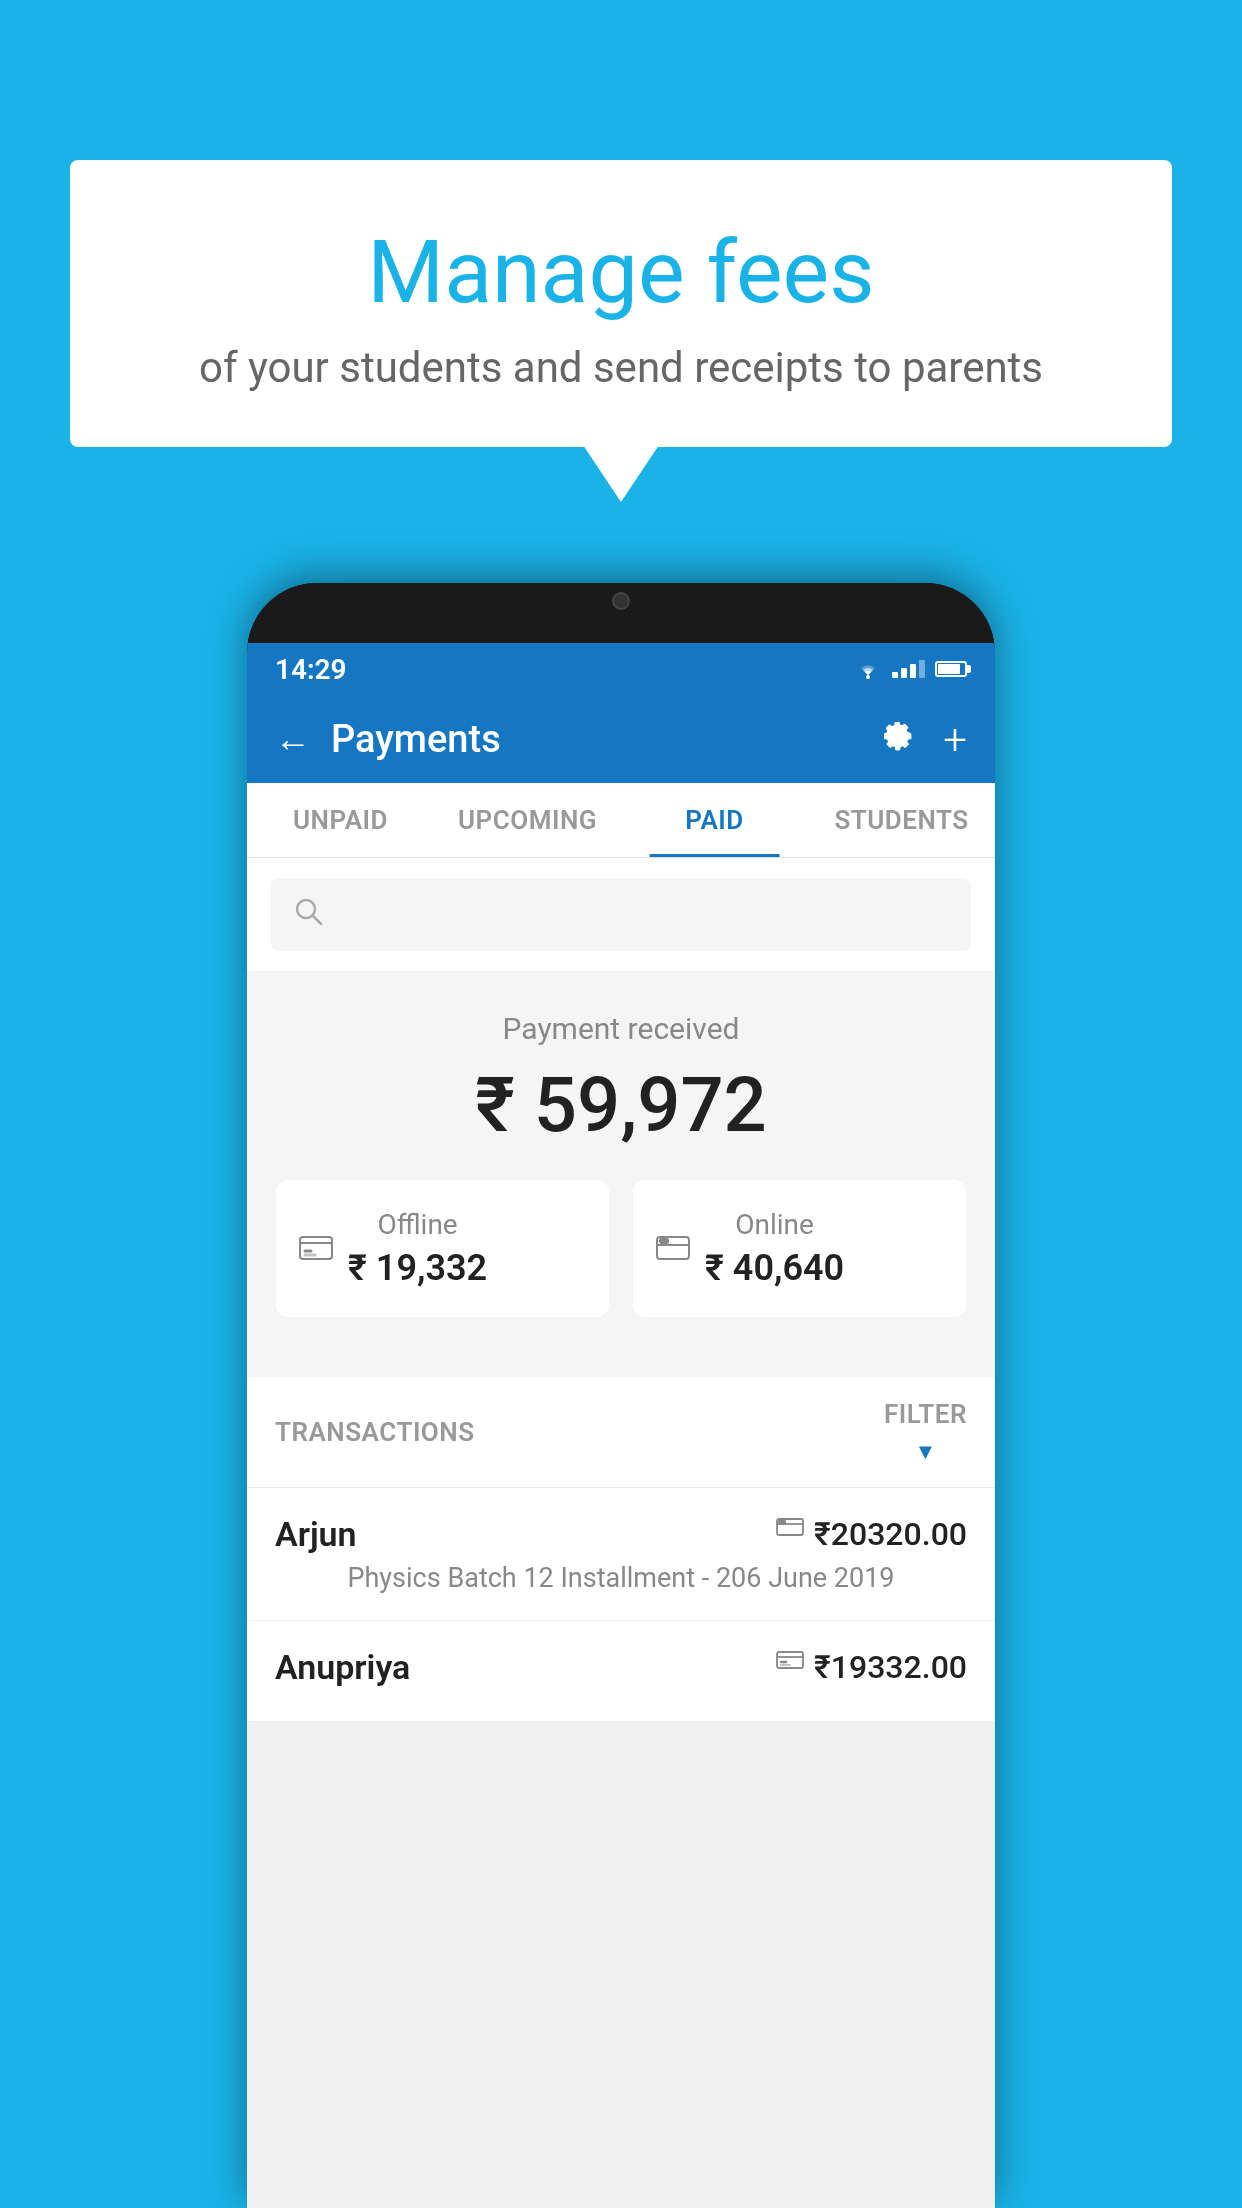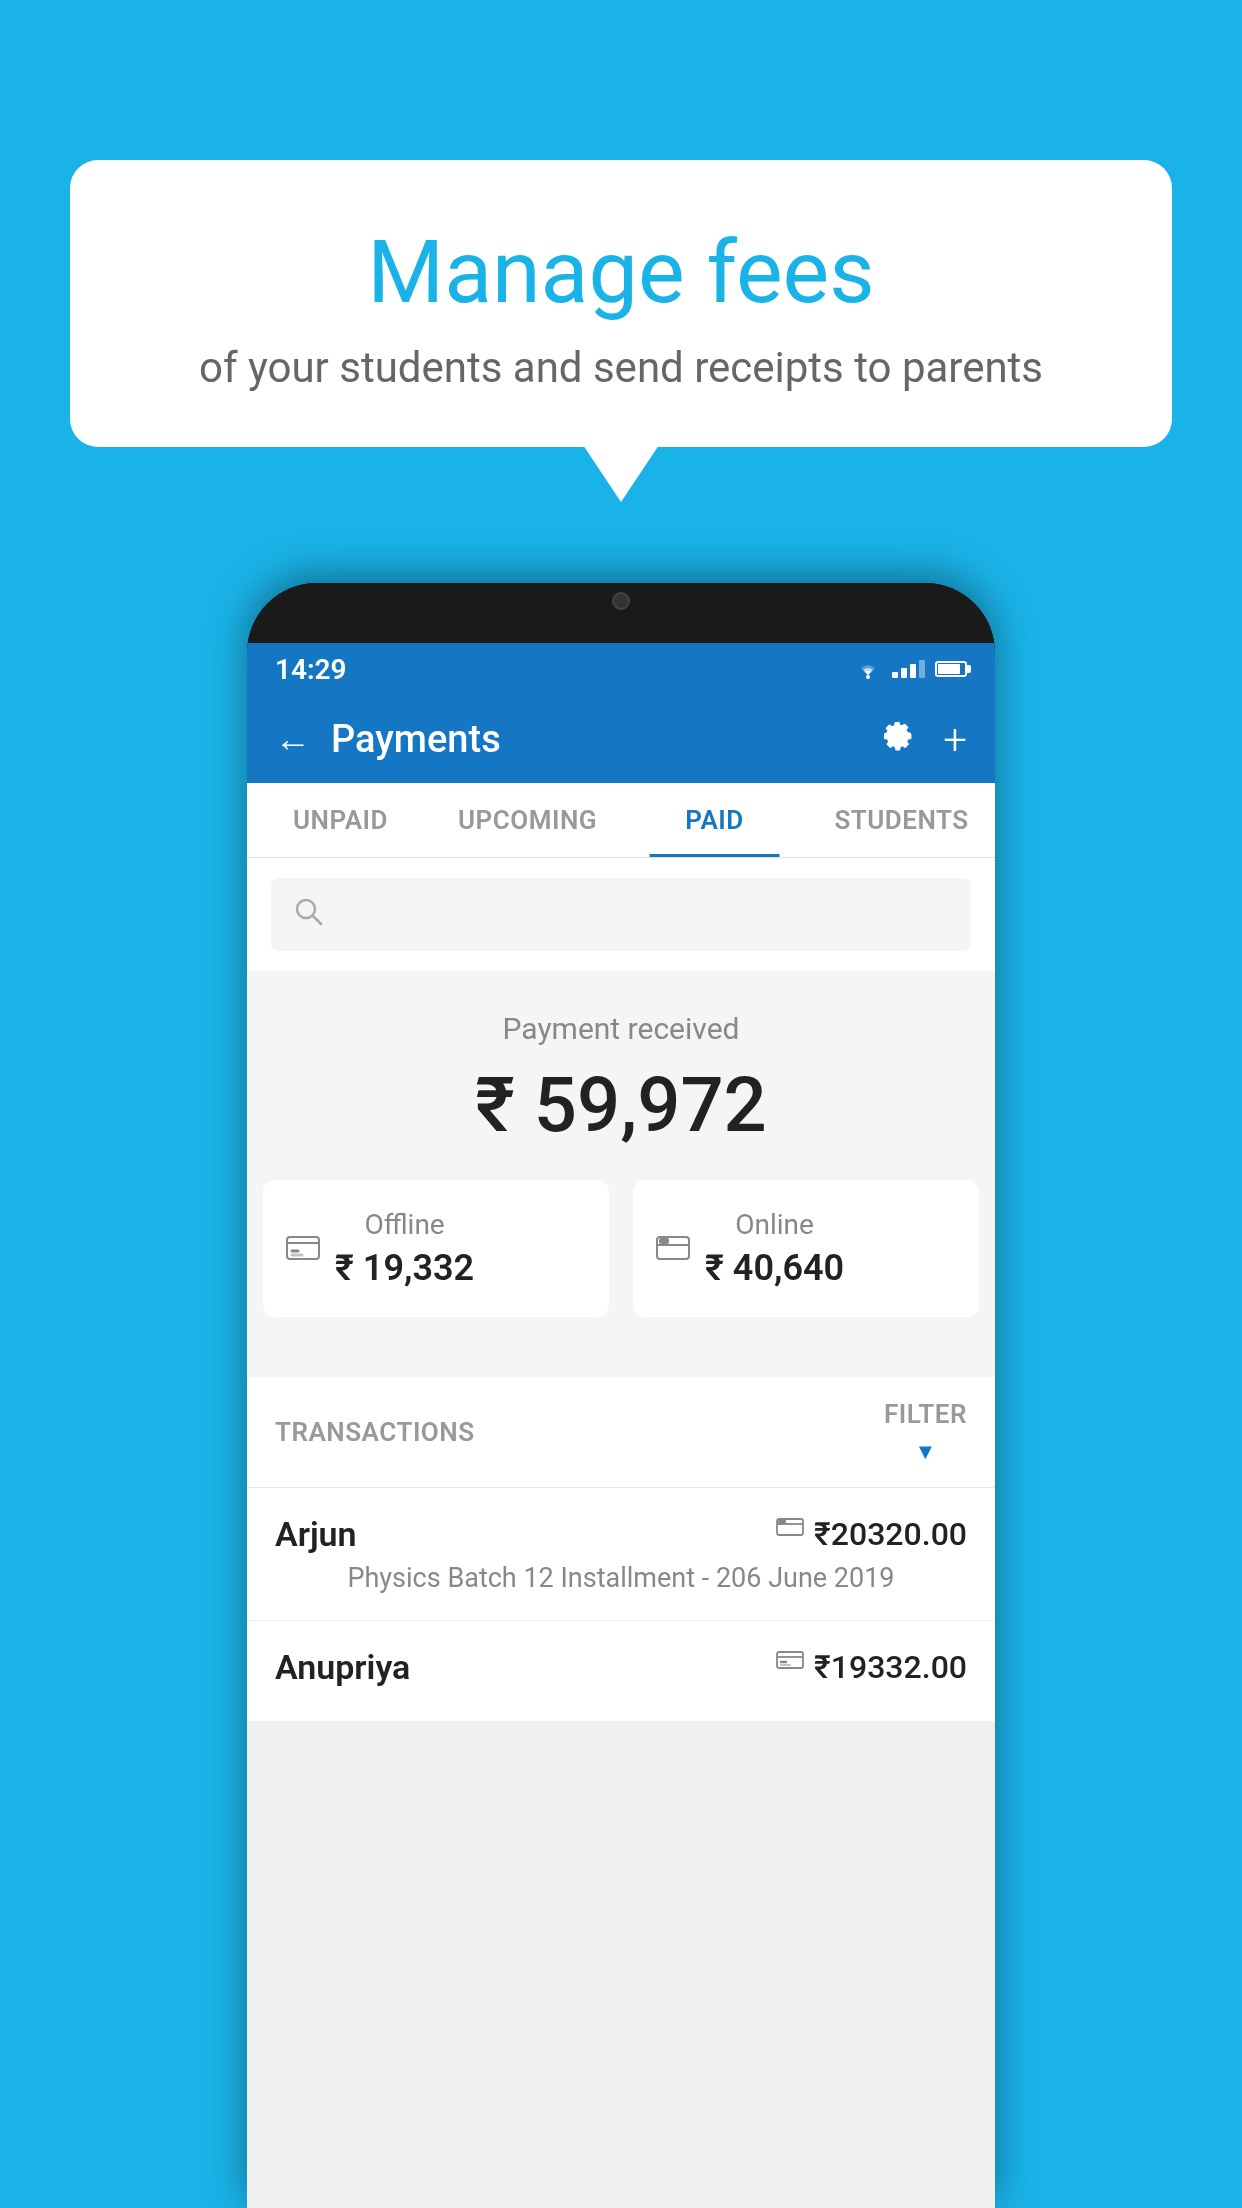--- a/index.html
+++ b/index.html
@@ -13,21 +13,21 @@
       position: relative;
     }
 
     
     .speech-bubble {
       position: absolute;
       top: 160px;
       left: 70px;
       right: 70px;
       background: white;
-      border-radius: 28px;
+      border-radius: 8px;
       padding: 60px 50px 55px;
       text-align: center;
     }
     .speech-bubble::after {
       content: '';
       position: absolute;
       bottom: -55px;
       left: 50%;
       transform: translateX(-50%);
       width: 0;
@@ -248,21 +248,21 @@
       font-size: 76px;
       font-weight: 500;
       color: #222;
       margin-bottom: 30px;
     }
 
     
     .payment-cards {
       display: flex;
       gap: 24px;
-      padding: 0 16px 30px;
+      padding: 0 29px 30px;
     }
     .payment-card {
       flex: 1;
       background: white;
       border-radius: 12px;
       padding: 28px 22px;
       display: flex;
       align-items: center;
       gap: 14px;
     }

